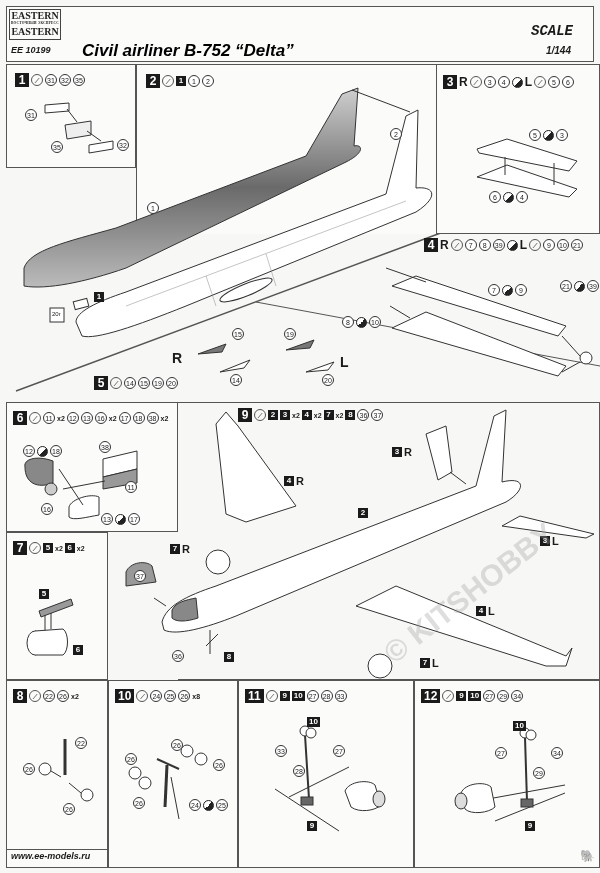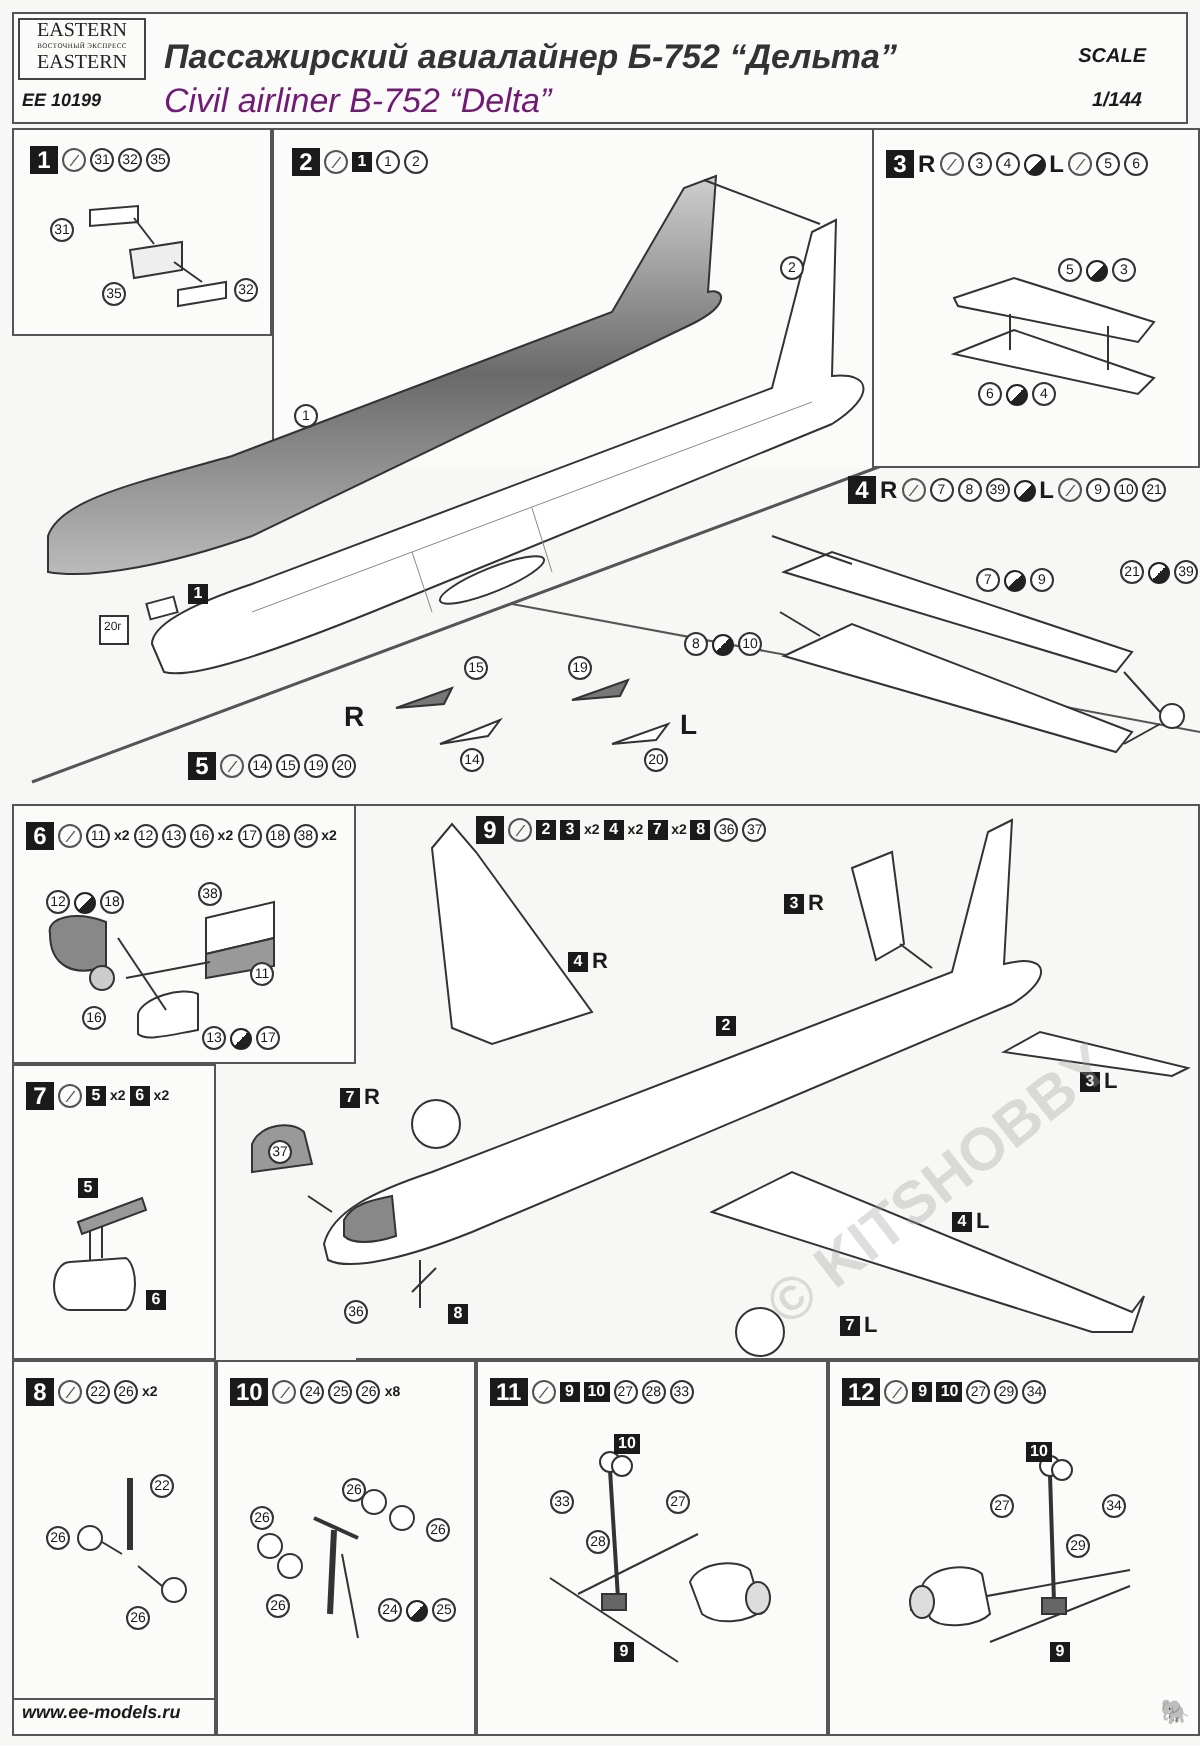--- a/index.html
+++ b/index.html
@@ -1,24 +1,24 @@
 <!DOCTYPE html>
 <html><head>
 <meta charset="utf-8">
 <style>
   * { box-sizing: border-box; margin: 0; padding: 0; }
   body { width: 600px; height: 873px; background: #f7f7f5; font-family: "Liberation Sans", sans-serif; color: #1a1a1a; position: relative; overflow: hidden; }
   .page { position: absolute; left: 6px; top: 6px; width: 588px; height: 862px; }
   .hdr { position: absolute; left: 0; top: 0; width: 588px; height: 56px; border: 1.5px solid #555; background: #fbfbfa; }
-  .logo { position: absolute; left: 2px; top: 2px; width: 64px; height: 31px; border: 1px solid #444; text-align: center; font-family: "Liberation Serif", serif; font-weight: normal; font-size: 10px; line-height: 11px; color: #222; }
+  .logo { position: absolute; left: 2px; top: 2px; width: 52px; height: 31px; border: 1px solid #444; text-align: center; font-family: "Liberation Serif", serif; font-weight: bold; font-size: 10px; line-height: 11px; color: #222; }
   .logo .small { font-size: 3.5px; line-height: 5px; letter-spacing: 0.2px; }
   .code { position: absolute; left: 4px; top: 38px; font-size: 9px; font-style: italic; font-weight: bold; }
   .title-ru { position: absolute; left: 75px; top: 12px; font-size: 17px; font-weight: bold; font-style: italic; color: #333; }
-  .title-en { position: absolute; left: 75px; top: 34px; font-size: 17px; font-weight: normal; font-style: italic; color: #701a75; }
-  .scale { position: absolute; right: 20px; top: 16px; font-size: 10px; font-weight: bold; font-style: italic; }
+  .title-en { position: absolute; left: 75px; top: 34px; font-size: 17px; font-weight: bold; font-style: italic; color: #000000; }
+  .scale { position: absolute; right: 20px; top: 16px; font-size: 14px; font-weight: bold; font-style: italic; font-family: Liberation Mono, monospace; }
   .scale-val { position: absolute; right: 22px; top: 38px; font-size: 10px; font-weight: bold; font-style: italic; margin-left: 25px; }
 
   .panel { position: absolute; border: 1.5px solid #555; background: #fbfbfa; }
   .step-head { position: absolute; display: flex; align-items: center; gap: 2px; font-size: 10px; font-weight: bold; white-space: nowrap; }
   .snum { display: inline-block; background: #1a1a1a; color: #fff; font-weight: bold; font-size: 12px; padding: 0 3px; line-height: 14px; min-width: 14px; text-align: center; }
   .pbox { display: inline-block; background: #1a1a1a; color: #fff; font-size: 8px; font-weight: bold; padding: 0 2px; line-height: 10px; min-width: 10px; text-align: center; }
   .pc { display: inline-flex; align-items: center; justify-content: center; width: 12px; height: 12px; border: 1px solid #333; border-radius: 50%; font-size: 7px; font-weight: normal; background: #fff; }
   .glue { display: inline-flex; align-items: center; justify-content: center; width: 12px; height: 12px; border: 1px solid #555; border-radius: 50%; font-size: 8px; color: #555; font-style: italic; }
   .split { display: inline-block; width: 11px; height: 11px; border: 1px solid #222; border-radius: 50%; background: linear-gradient(135deg, #fff 50%, #222 50%); }
   .mult { font-size: 7px; font-weight: bold; }
@@ -33,21 +33,20 @@
 
 <div class="page">
 
   <div class="hdr">
     <div class="logo">
       <div>EASTERN</div>
       <div class="small">ВОСТОЧНЫЙ ЭКСПРЕСС</div>
       <div>EASTERN</div>
     </div>
     <div class="code">EE 10199</div>
-    <div class="title-ru">Пассажирский авиалайнер Б-752 “Дельта”</div>
     <div class="title-en">Civil airliner B-752 “Delta”</div>
     <div class="scale">SCALE</div>
     <div class="scale-val">1/144</div>
   </div>
 
   <div class="panel" style="left:0;top:58px;width:130px;height:104px;">
     <div class="step-head" style="left:8px;top:8px;">
       <span class="snum">1</span>
       <span class="glue">⁄</span>
       <span class="pc">31</span>

